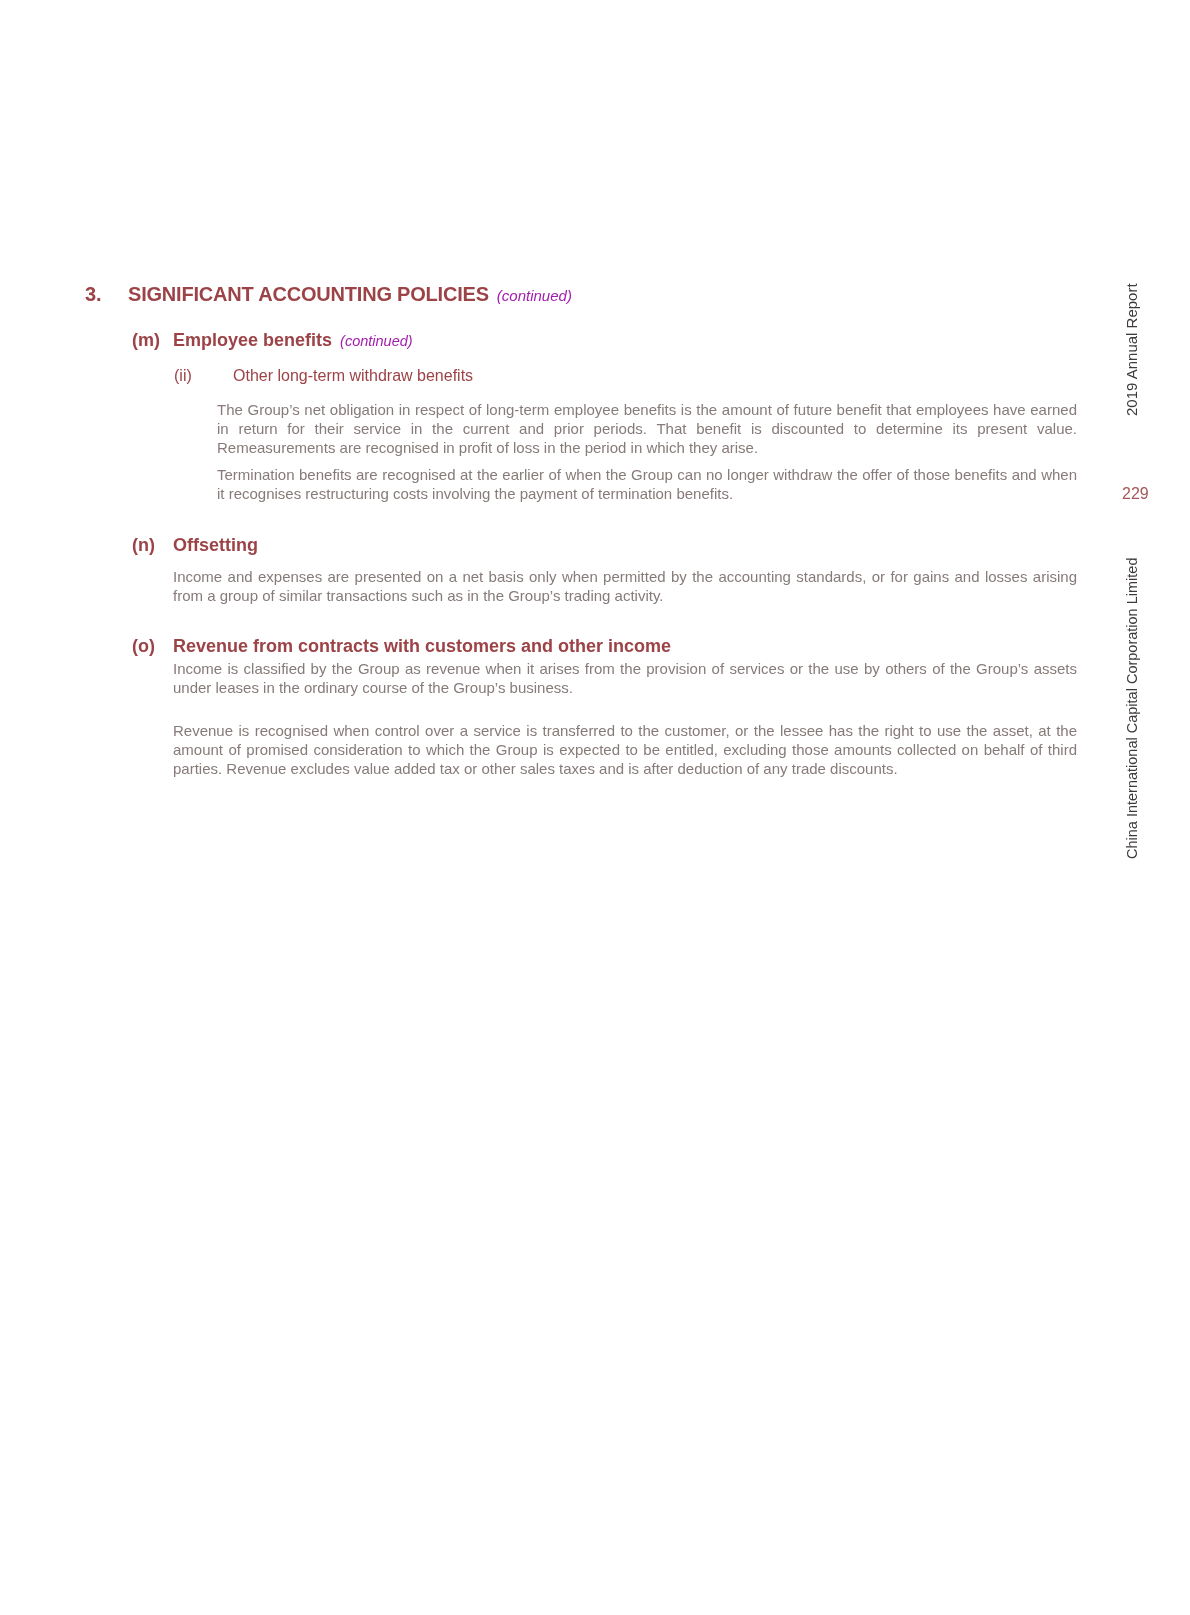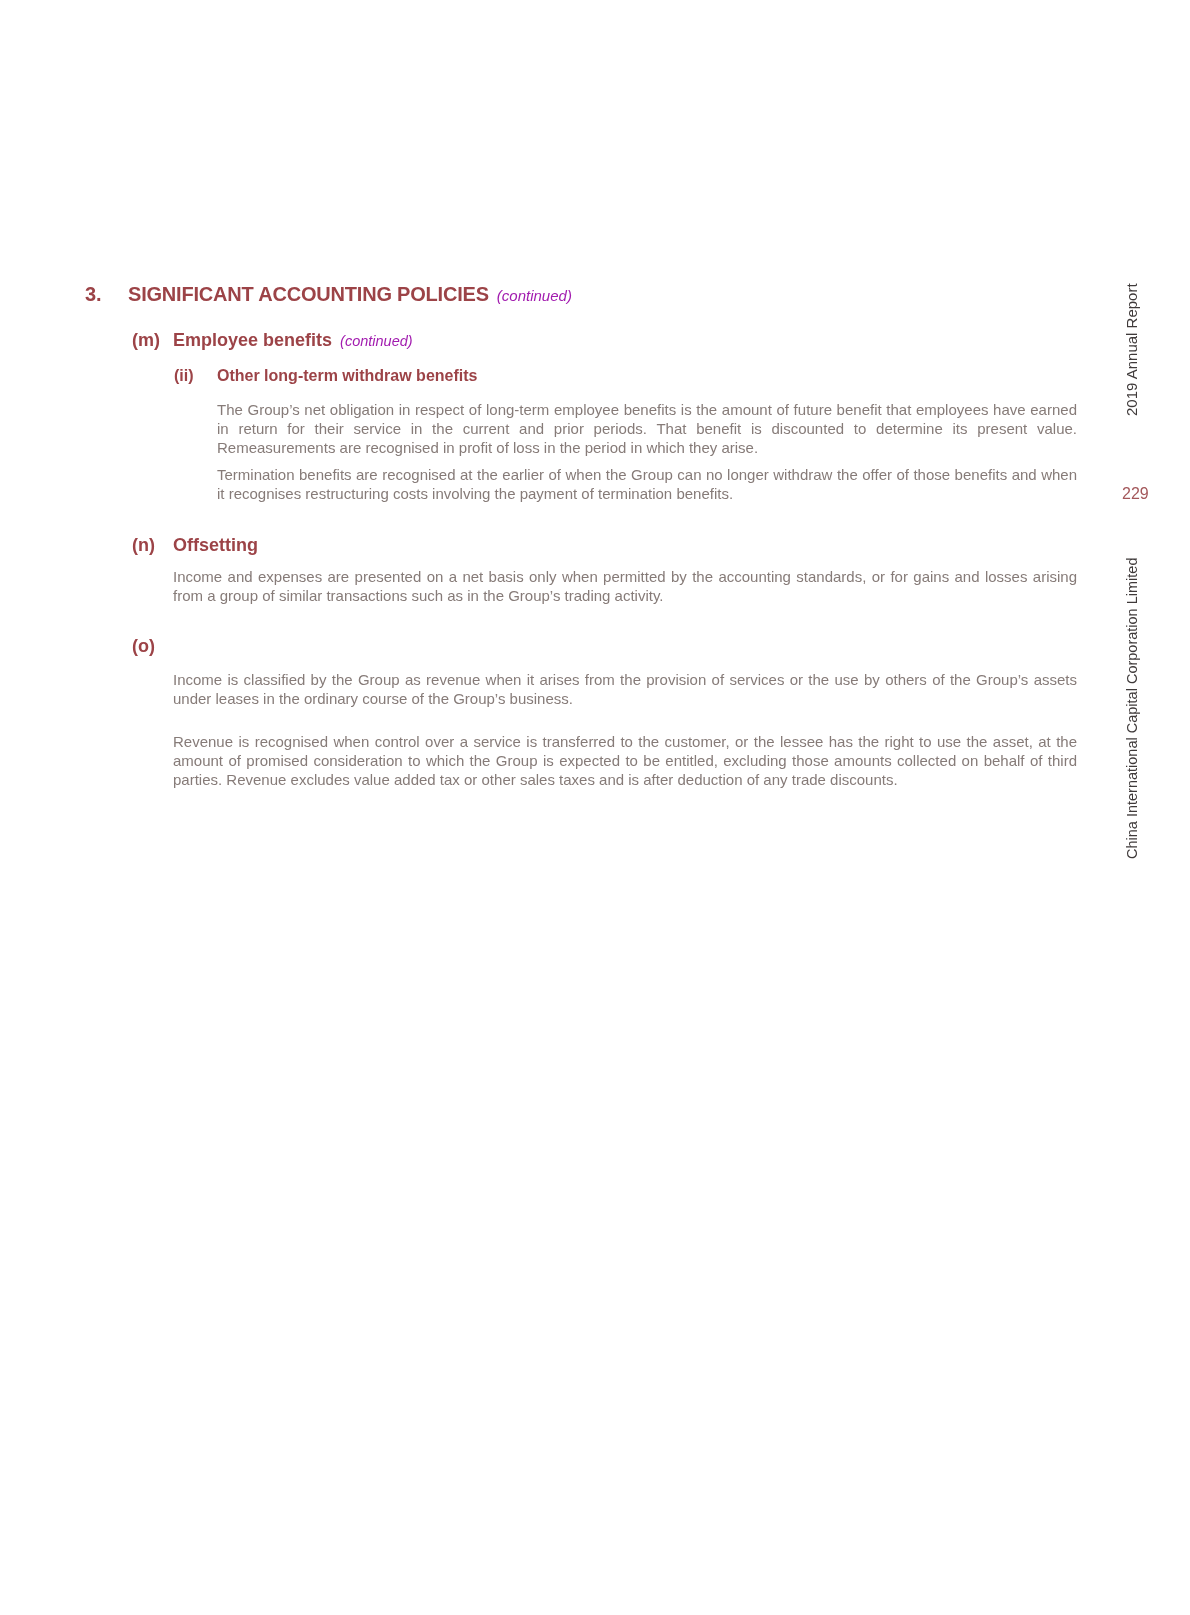--- a/index.html
+++ b/index.html
@@ -42,24 +42,25 @@
     font-size: 18px;
     line-height: 26px;
     align-items: baseline;
   }
   .h2-num { width: 41px; flex: none; }
 
   .h3-row {
     display: flex;
     margin-left: 174px;
     color: #9c4347;
-    font-weight: bold;
+    font-weight: normal;
     font-size: 16px;
     line-height: 24px;
     align-items: baseline;
+    gap: 16px;
   }
   .h3-num { width: 43px; flex: none; }
 
   .cont {
     font-style: italic;
     font-weight: normal;
     color: #a21caf;
     font-size: 15px;
     margin-left: 8px;
     letter-spacing: 0;
@@ -78,21 +79,21 @@
 
   
   .mt-h2m  { margin-top: 18px; }
   .mt-h3ii { margin-top: 10px; }
   .mt-p1   { margin-top: 12px; }
   .mt-h3iii{ margin-top: 34px; }
   .mt-piii { margin-top: 8px;  }
   .mt-h2n  { margin-top: 29px; }
   .mt-pn   { margin-top: 9px;  }
   .mt-h2o  { margin-top: 28px; }
-  .mt-po1  { margin-top: 11px; }
+  .mt-po1  { }
   .mt-po2  { margin-top: 24px; }
 
   
   .vtext {
     position: absolute;
     color: #3f3a3a;
     white-space: nowrap;
     transform: rotate(-90deg);
     transform-origin: left top;
     line-height: 18px;
@@ -135,20 +136,21 @@
     <p class="para p3 mt-piii">Termination benefits are recognised at the earlier of when the Group can no longer withdraw the offer of those benefits and when it recognises restructuring costs involving the payment of termination benefits.</p>
 
     <div class="h2-row mt-h2n">
       <span class="h2-num">(n)</span>
       <span>Offsetting</span>
     </div>
     <p class="para p2 mt-pn">Income and expenses are presented on a net basis only when permitted by the accounting standards, or for gains and losses arising from a group of similar transactions such as in the Group’s trading activity.</p>
 
     <div class="h2-row mt-h2o">
       <span class="h2-num">(o)</span>
+      <span>Revenue from contracts with customers and other income</span>
     </div>
     <p class="para p2 mt-po1">Income is classified by the Group as revenue when it arises from the provision of services or the use by others of the Group’s assets under leases in the ordinary course of the Group’s business.</p>
     <p class="para p2 mt-po2">Revenue is recognised when control over a service is transferred to the customer, or the lessee has the right to use the asset, at the amount of promised consideration to which the Group is expected to be entitled, excluding those amounts collected on behalf of third parties. Revenue excludes value added tax or other sales taxes and is after deduction of any trade discounts.</p>
 
   </div>
 
   <div class="vtext vtext-report">2019 Annual Report</div>
   <div class="page-num">229</div>
   <div class="vtext vtext-company">China International Capital Corporation Limited</div>
 

